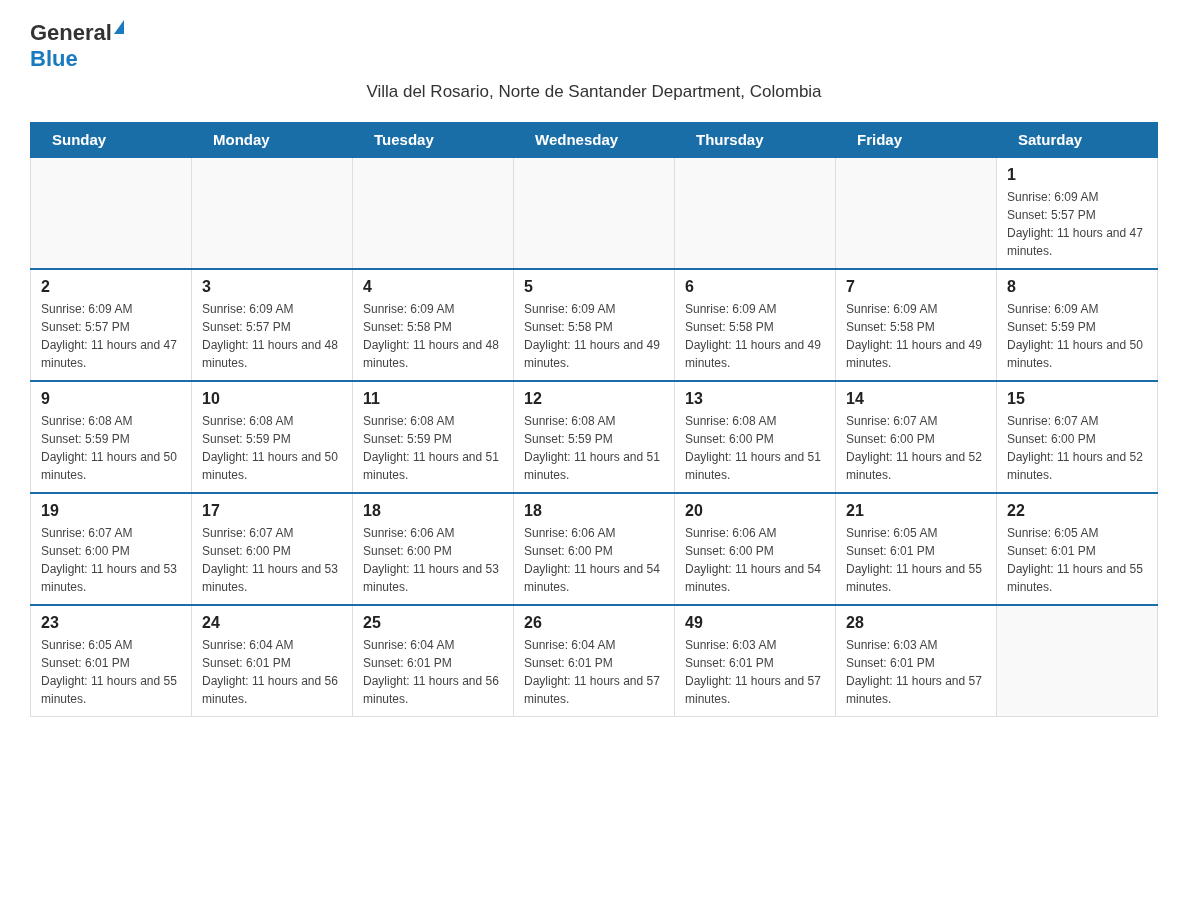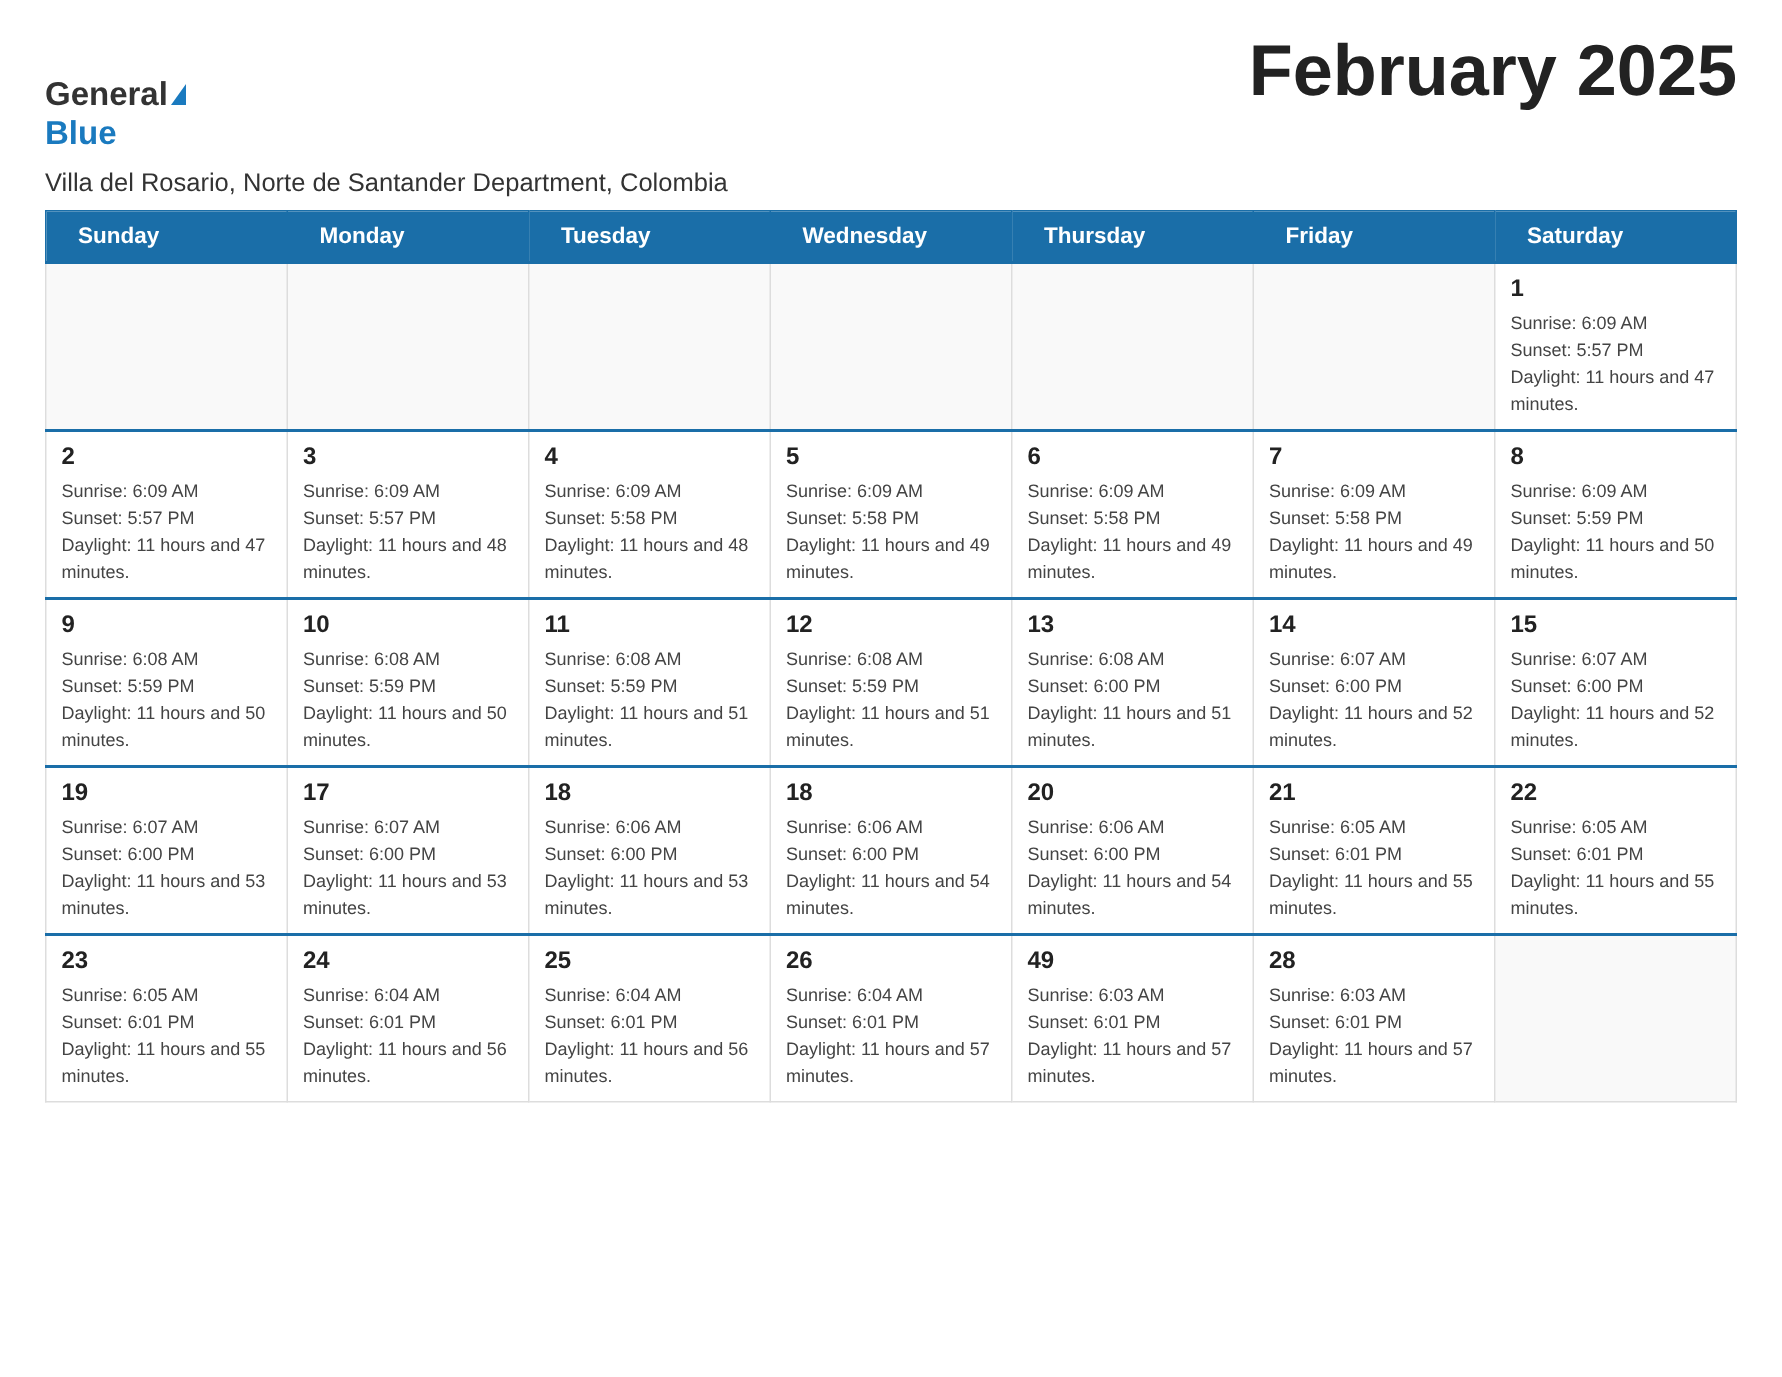--- a/index.html
+++ b/index.html
@@ -35,34 +35,33 @@
       display: inline-block;
       width: 0;
       height: 0;
       border-left: 10px solid transparent;
       border-bottom: 14px solid #1a7abf;
       margin-left: 2px;
       vertical-align: middle;
     }
     .logo-line {
       display: flex;
-      align-items: center;
-      margin-top: 30px;
+      align-items: flex-start;
     }
     .month-title {
       font-size: 48px;
       font-weight: bold;
       color: #222;
       text-align: right;
     }
     .subtitle {
-      text-align: left;
+      text-align: center;
       font-size: 17px;
       color: #333;
-      margin-bottom: 8px;
+      margin-bottom: 20px;
     }
     .calendar {
       width: 100%;
       border-collapse: collapse;
       border: 1px solid #aaa;
     }
     .calendar thead tr th {
       background: #1a6ea8;
       color: #fff;
       font-size: 15px;
@@ -104,21 +103,20 @@
 <body>
 
 <div class="header">
   <div class="logo">
     <div class="logo-line">
       <span class="logo-general">General</span>
       <span class="logo-triangle"></span>
     </div>
     <span class="logo-blue">Blue</span>
   </div>
-  <div class="month-title">February 2025</div>
 </div>
 
 <div class="subtitle">Villa del Rosario, Norte de Santander Department, Colombia</div>
 
 <table class="calendar">
   <thead>
     <tr>
     <th>Sunday</th>
         <th>Monday</th>
         <th>Tuesday</th>

